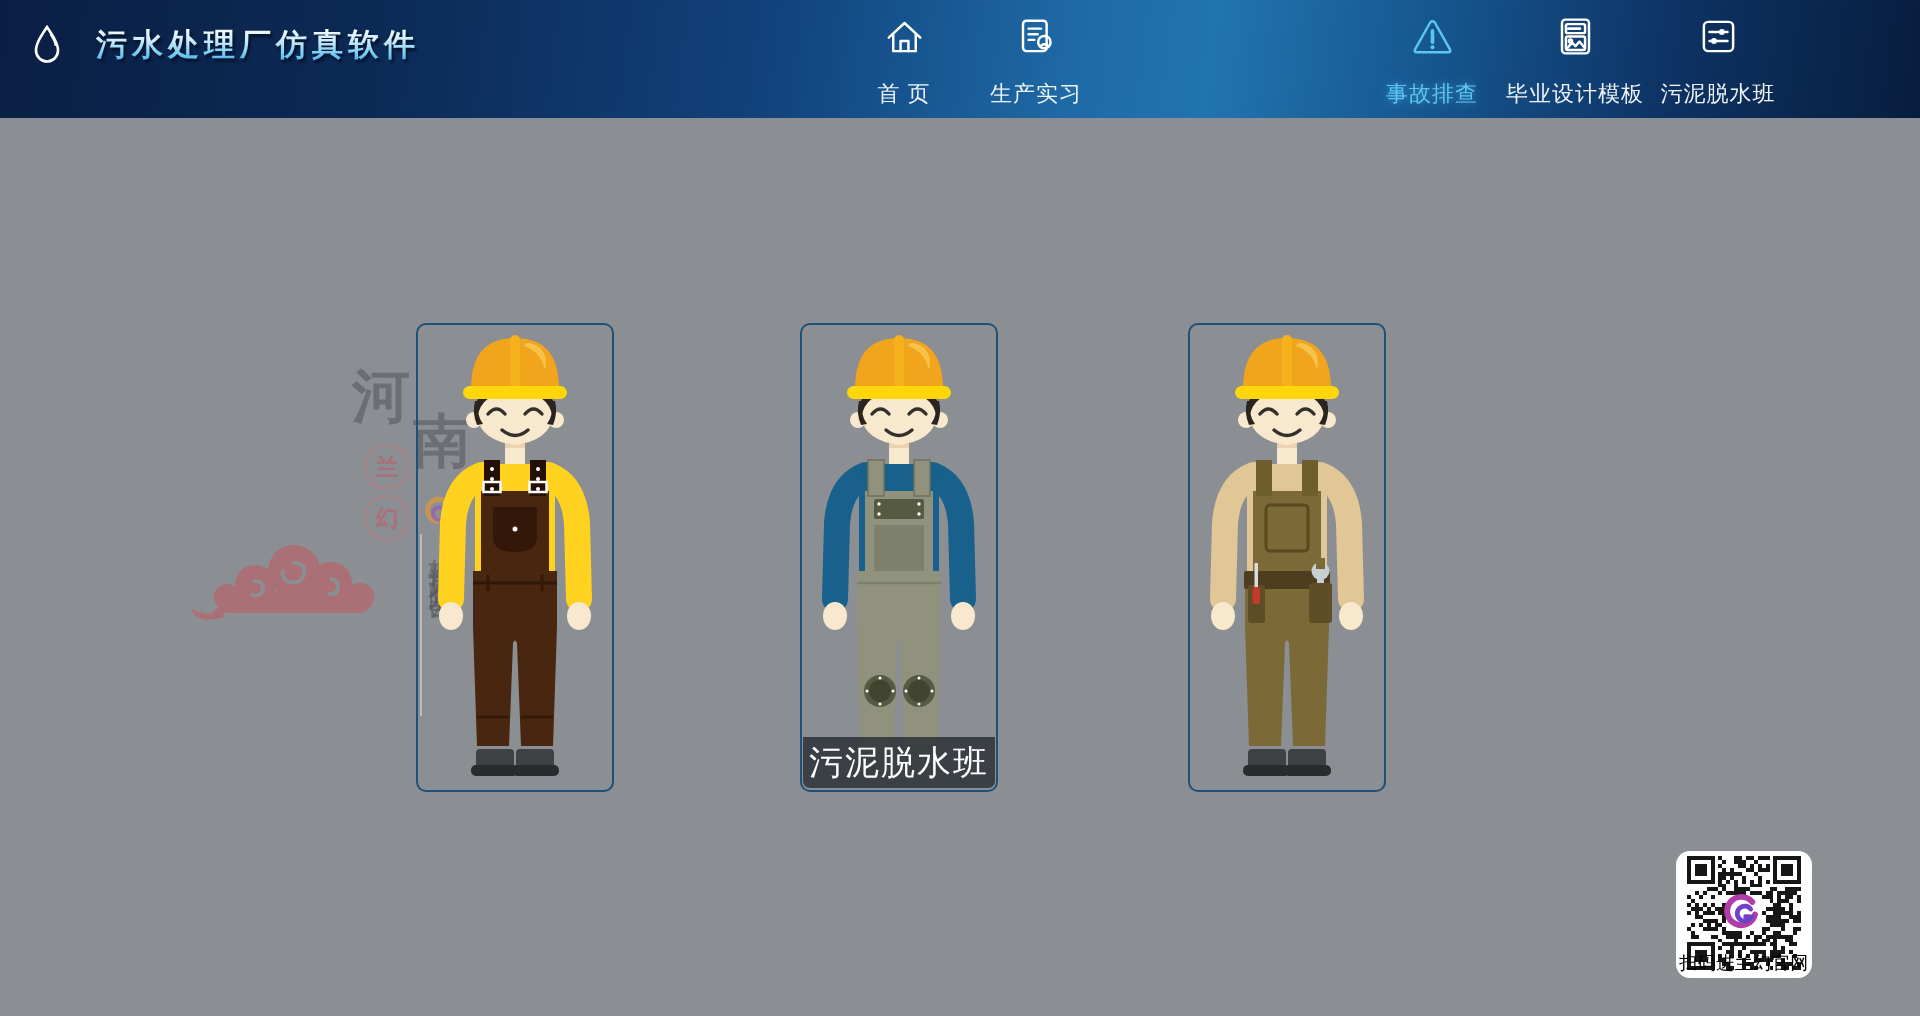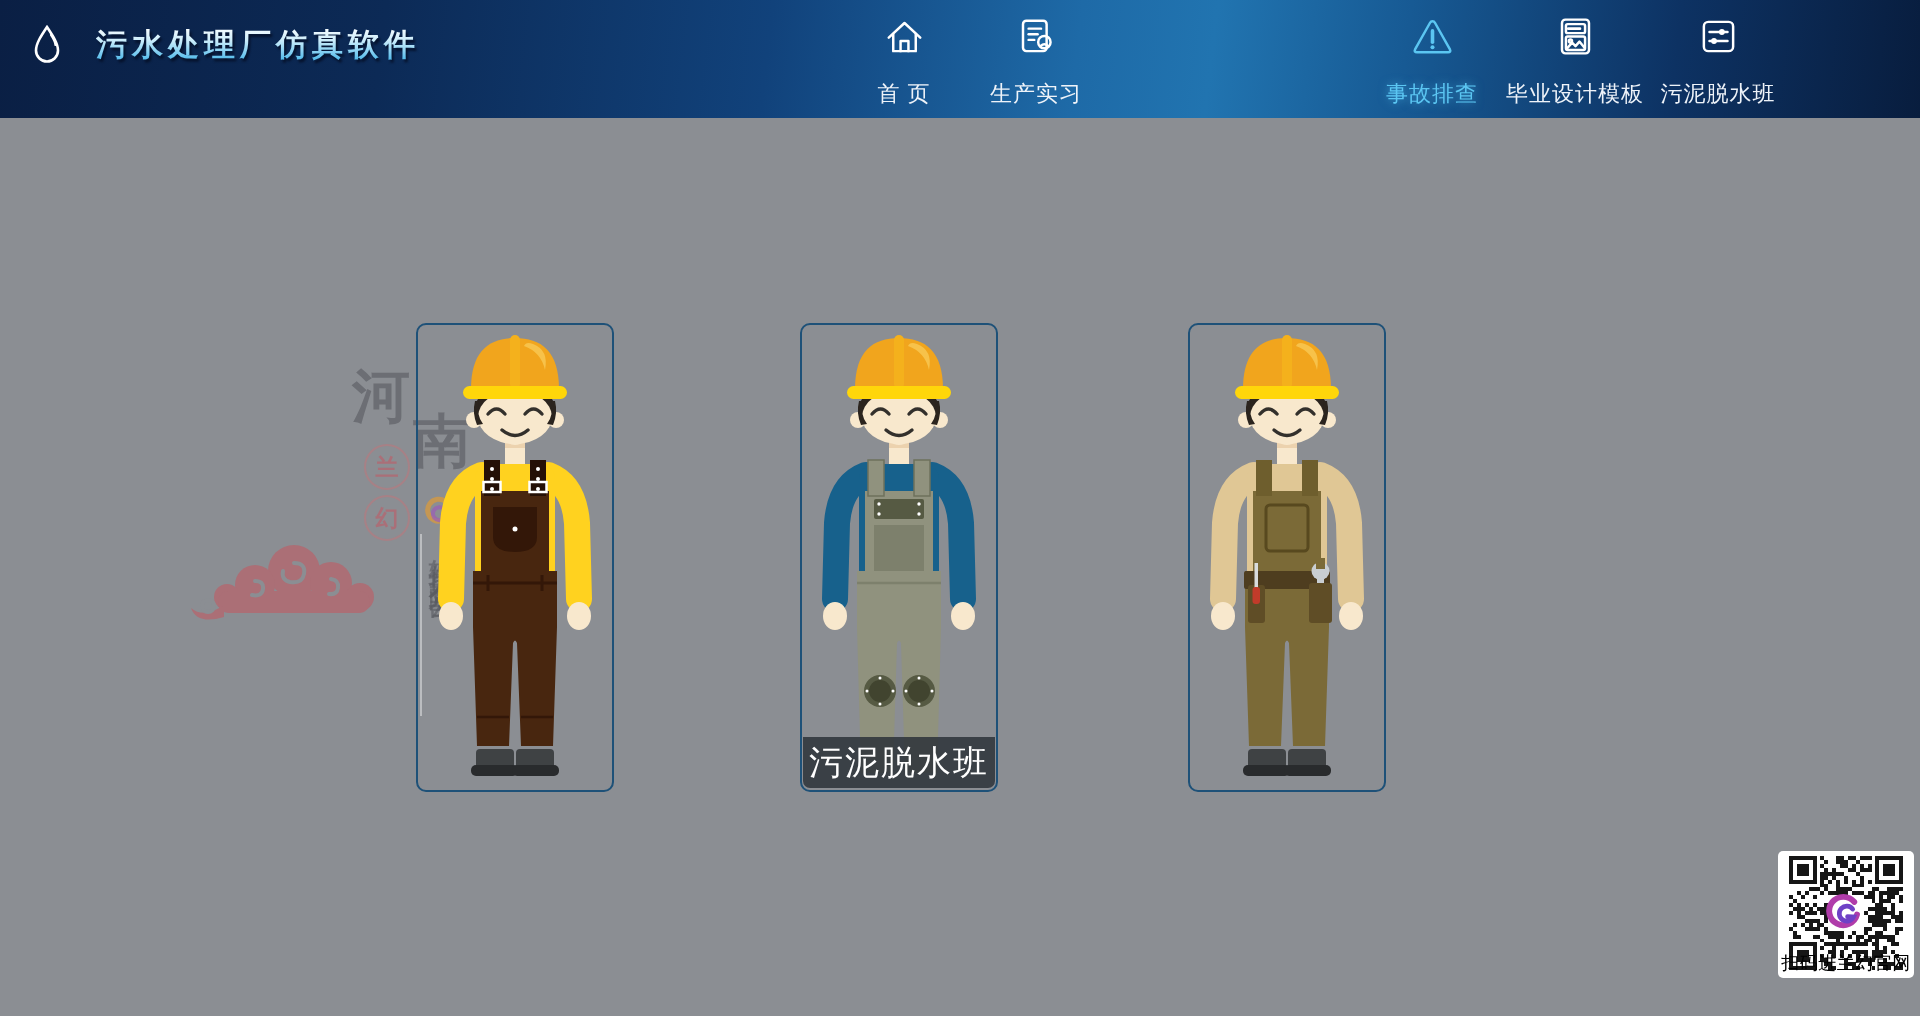--- a/index.html
+++ b/index.html
@@ -37,21 +37,21 @@
   
   .card{position:absolute;top:323px;width:198px;height:469px;border:2px solid #1e5178;border-radius:10px;cursor:pointer;z-index:3}
   .card .avatar-box{position:absolute;inset:0}
   .card .avatar-box svg{position:absolute;left:0;top:0;width:194px;height:465px}
   .team-label{position:absolute;left:1px;right:1px;bottom:2px;height:51px;z-index:4;
     background:rgba(40,46,54,.82);border-radius:0 0 7px 7px;
     display:flex;align-items:center;justify-content:center;
     font-size:34px;color:#ffffff;letter-spacing:2px;white-space:nowrap}
 
   
-  .qr-panel{position:absolute;left:1778px;top:851px;width:136px;height:127px;background:#ffffff;border-radius:5px;z-index:5}
+  .qr-panel{position:absolute;left:1676px;top:851px;width:136px;height:127px;background:#ffffff;border-radius:14px;z-index:5}
   .qr-panel svg{position:absolute;left:8px;top:5px;width:120px;height:114px}
   .qr-caption{position:absolute;bottom:3px;left:0;right:0;text-align:center;font-size:18px;color:#000;letter-spacing:0.5px;white-space:nowrap}
 </style>
 </head>
 <body>
 
 <div class="header">
   <div class="brand">
     <svg class="brand-drop" viewBox="0 0 42 44">
       <path d="M21,4 C27,13 32,20.5 32,27.5 A11,11 0 1 1 10,27.5 C10,20.5 15,13 21,4 Z" stroke="#fff" stroke-width="2.6" fill="none"></path>

